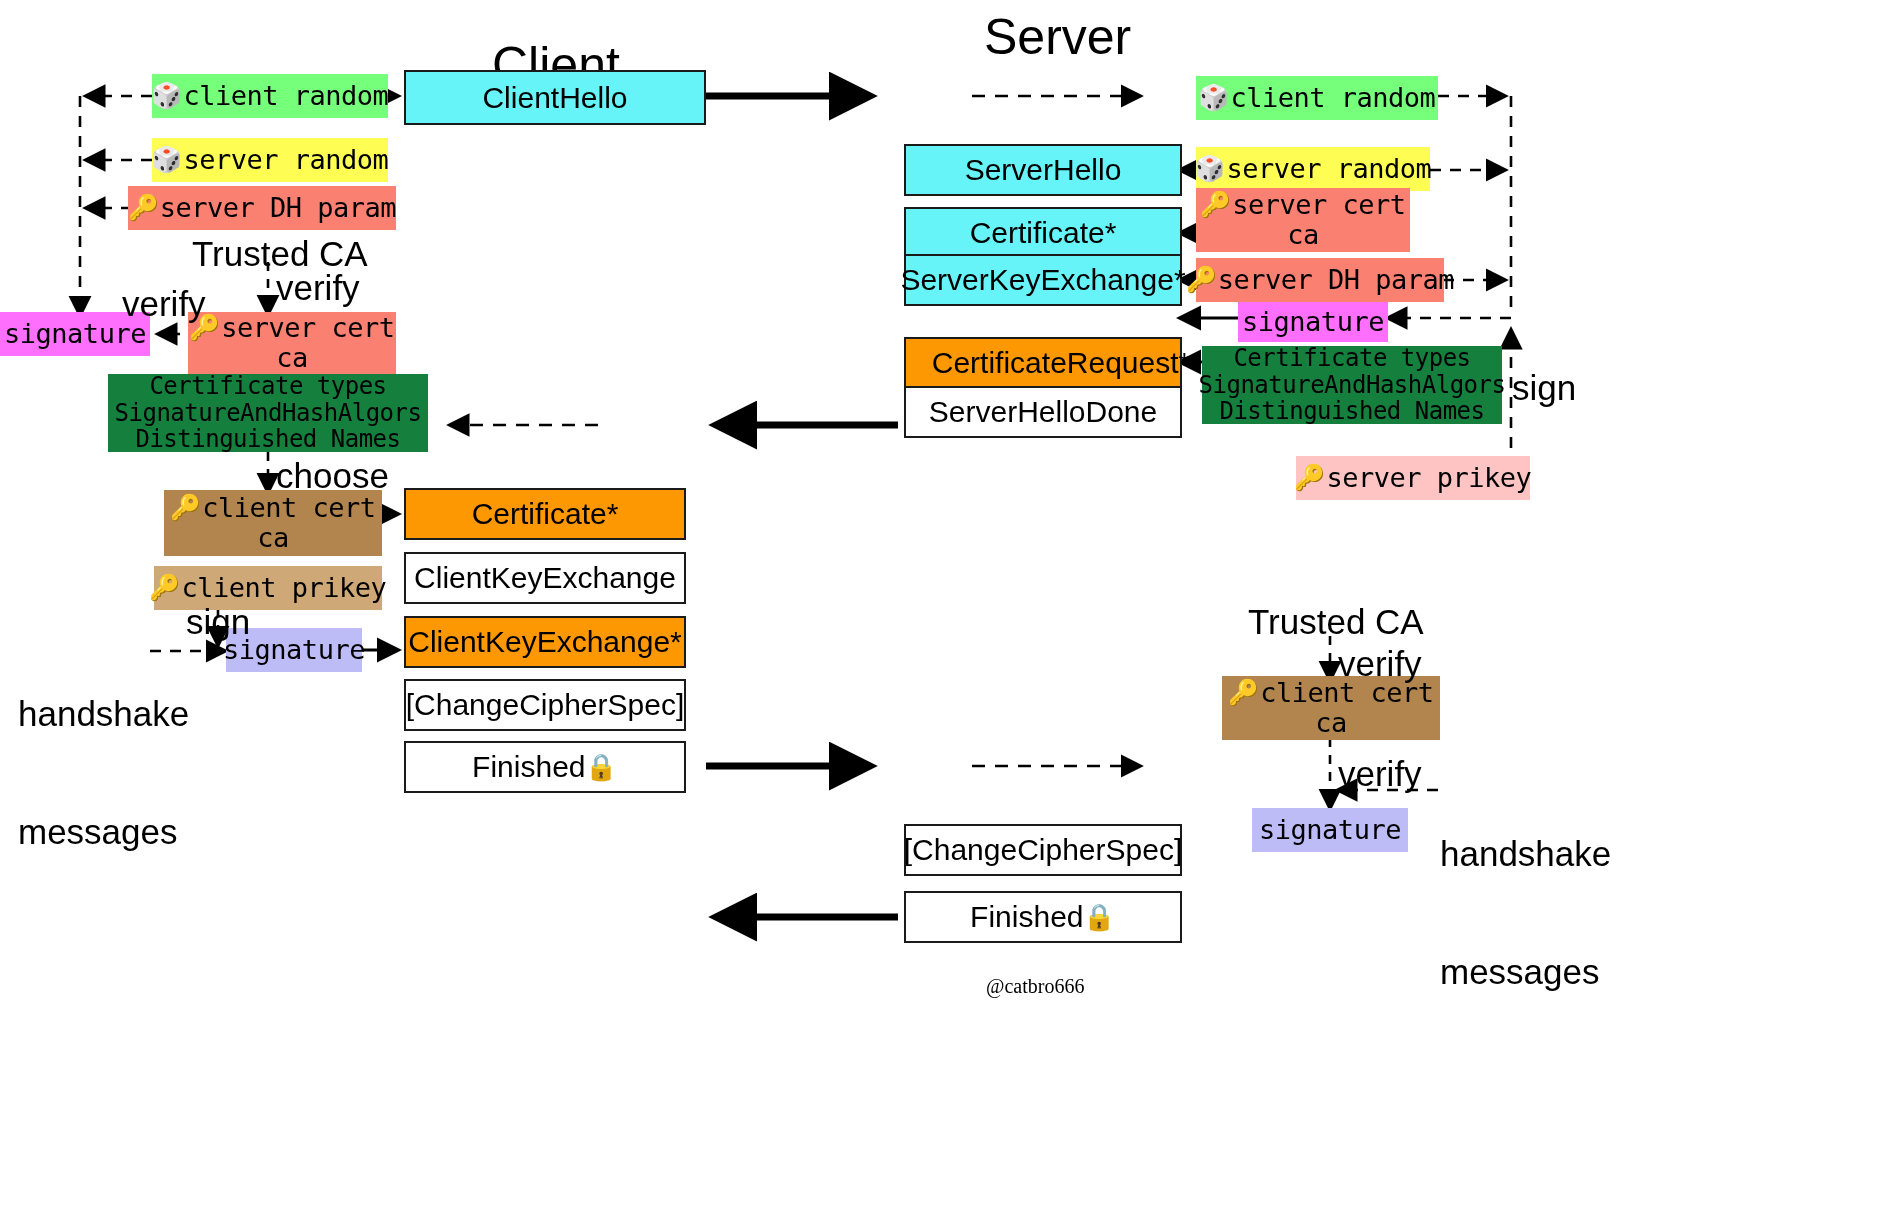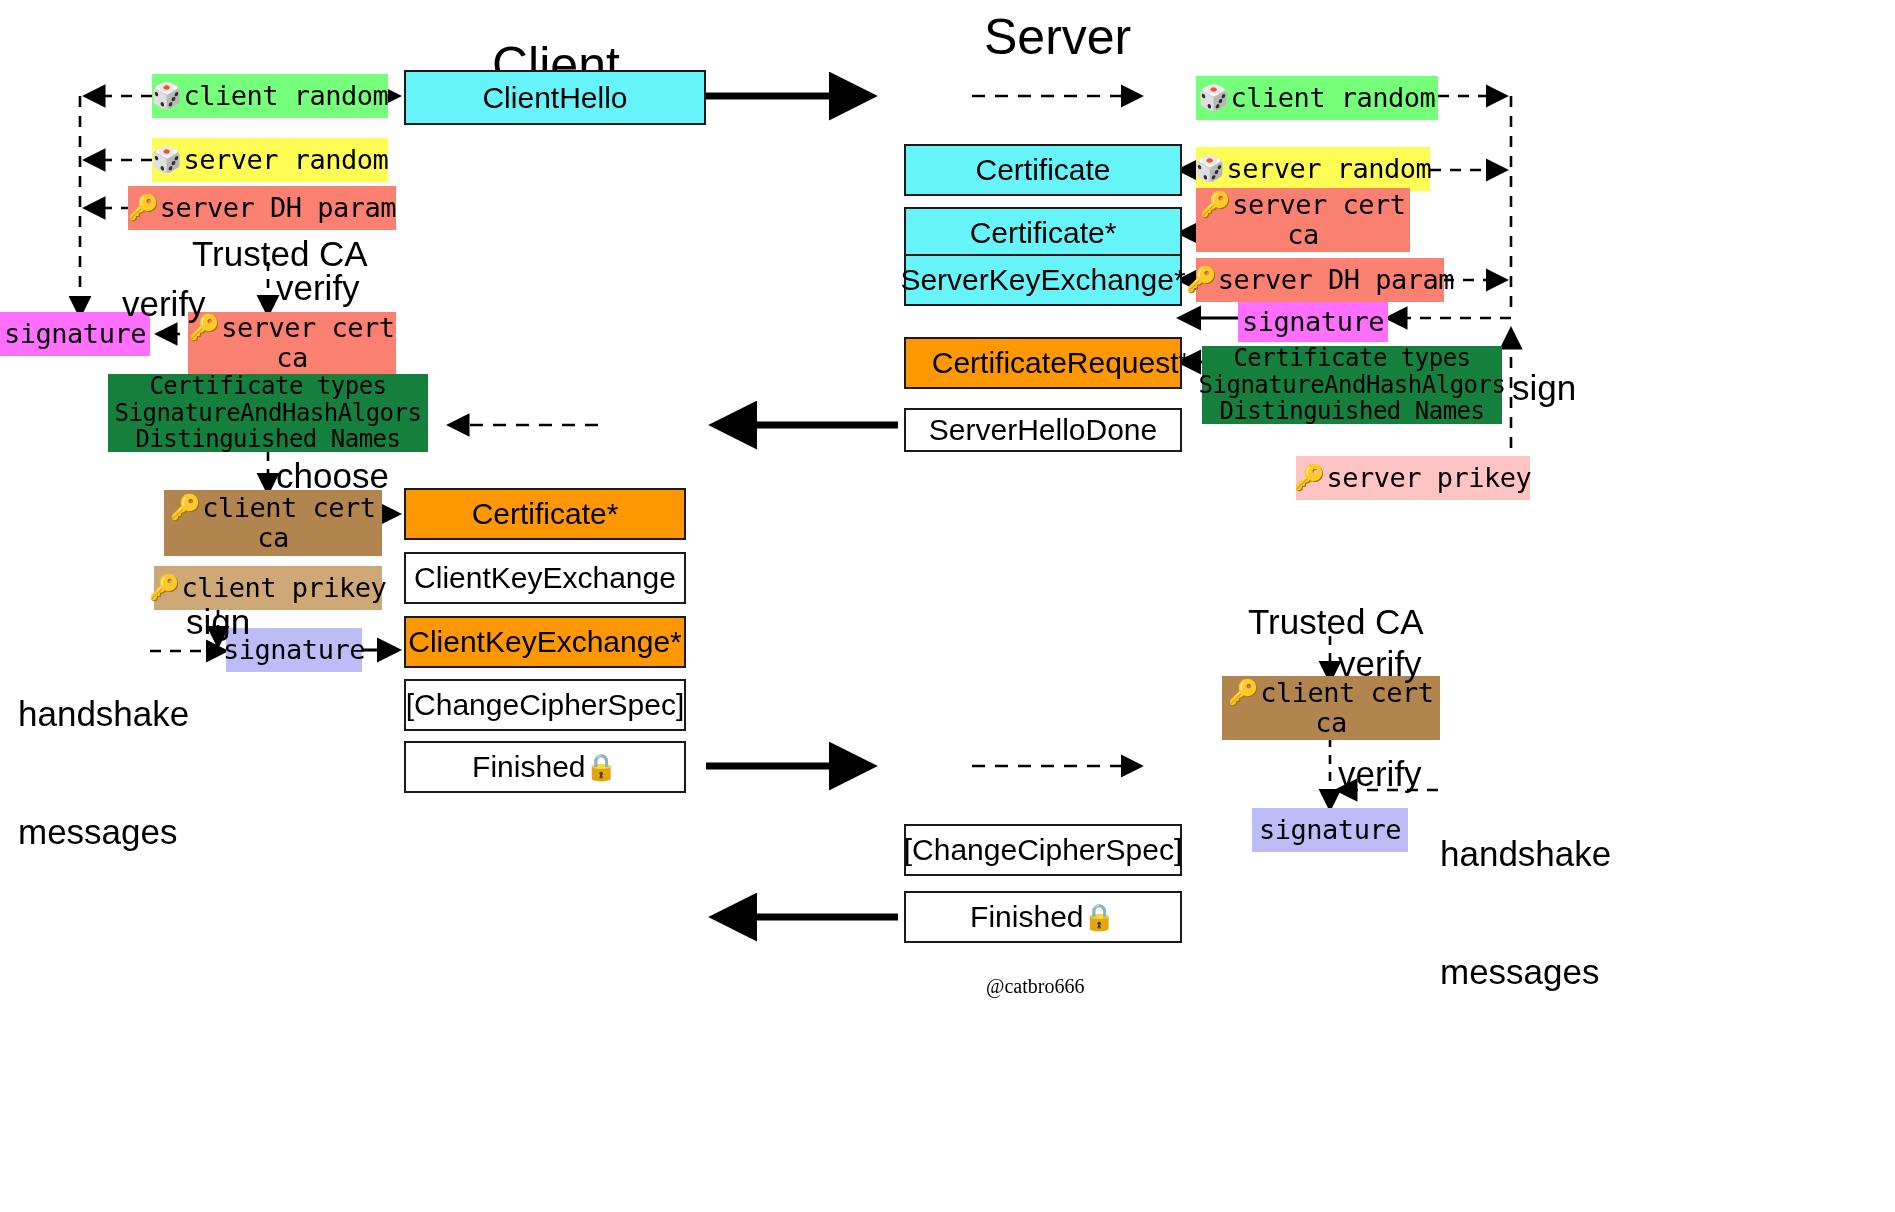--- a/index.html
+++ b/index.html
@@ -208,25 +208,25 @@
   <div class="msgbox cyan" style="left:404px;top:70px;width:302px;height:55px;">ClientHello</div>
   <div class="msgbox orange" style="left:404px;top:488px;width:282px;height:52px;">Certificate*</div>
   <div class="msgbox white" style="left:404px;top:552px;width:282px;height:52px;">ClientKeyExchange</div>
   <div class="msgbox orange" style="left:404px;top:616px;width:282px;height:52px;">ClientKeyExchange*</div>
   <div class="msgbox white" style="left:404px;top:679px;width:282px;height:52px;">[ChangeCipherSpec]</div>
   <div class="msgbox white" style="left:404px;top:741px;width:282px;height:52px;">
     <span>Finished</span>
       <span style="font-family:'DejaVu Sans',sans-serif;font-size:26px;">🔒</span>
   </div>
 
-  <div class="msgbox cyan" style="left:904px;top:144px;width:278px;height:52px;">Certificate</div>
+  <div class="msgbox cyan" style="left:904px;top:144px;width:278px;height:52px;">ServerHello</div>
   <div class="msgbox cyan" style="left:904px;top:207px;width:278px;height:52px;">Certificate*</div>
   <div class="msgbox cyan" style="left:904px;top:292px;width:278px;height:52px;transform:translateY(-38px);">ServerKeyExchange*</div>
   <div class="msgbox orange" style="left:904px;top:337px;width:278px;height:52px;padding-left:36px;">CertificateRequest*</div>
-  <div class="msgbox white" style="left:904px;top:408px;width:278px;height:44px;">ServerHelloDone</div>
+  <div class="msgbox white" style="left:904px;top:386px;width:278px;height:52px;">ServerHelloDone</div>
   <div class="msgbox white" style="left:904px;top:824px;width:278px;height:52px;">[ChangeCipherSpec]</div>
   <div class="msgbox white" style="left:904px;top:891px;width:278px;height:52px;">
     <span>Finished</span>
       <span style="font-family:'DejaVu Sans',sans-serif;font-size:26px;">🔒</span>
   </div>
 
   <div class="chip c-green" style="left:1196px;top:76px;width:242px;height:44px;">
     <span class="ic">🎲</span><span>client random</span>
   </div>
 

